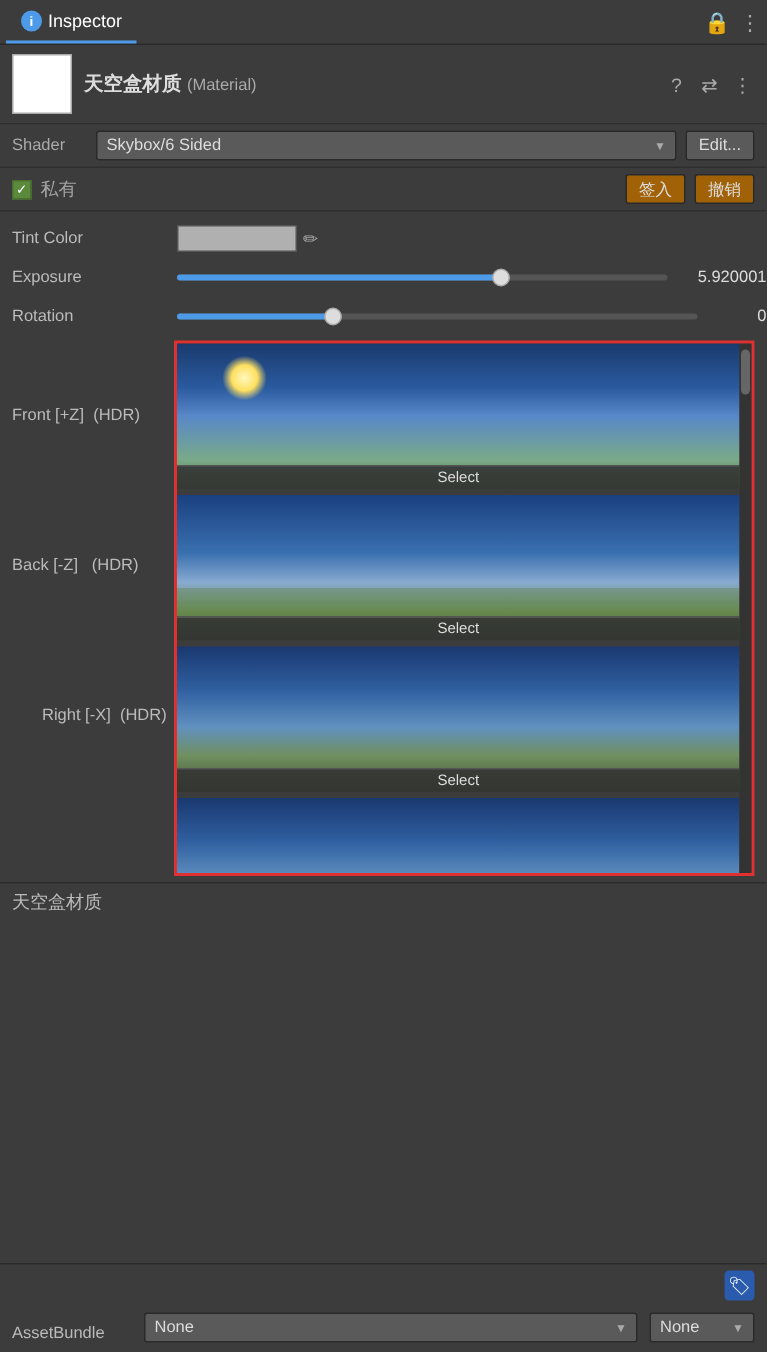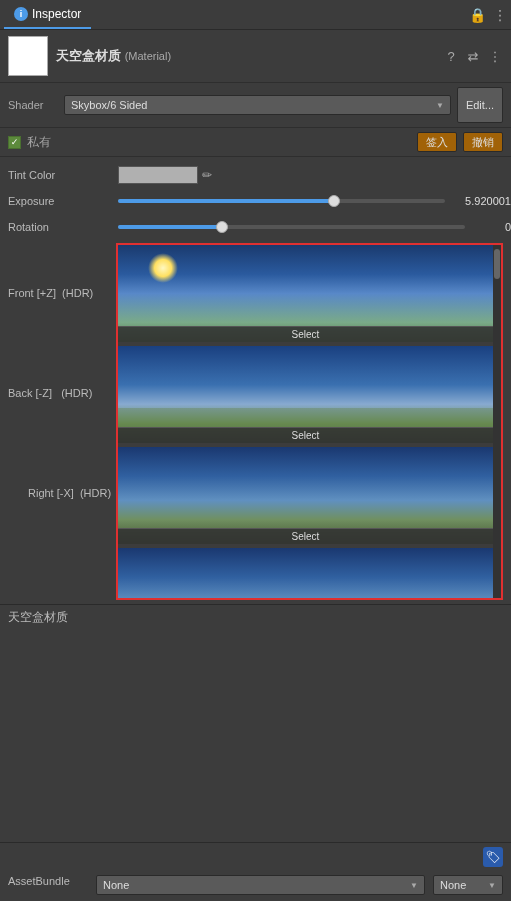--- a/index.html
+++ b/index.html
@@ -137,21 +137,21 @@
     .shader-dropdown-arrow {
       font-size: 8px;
       color: #aaa;
     }
     .edit-btn {
       background: #5a5a5a;
       border: 1px solid #2a2a2a;
       color: #ddd;
       font-size: 11px;
       padding: 1px 8px;
-      height: 36px;
+      height: 20px;
       cursor: pointer;
       border-radius: 2px;
     }
 
     
     .private-row {
       display: flex;
       align-items: center;
       padding: 4px 8px;
       gap: 6px;
@@ -340,21 +340,21 @@
       border-radius: 3px;
       display: flex;
       align-items: center;
       justify-content: center;
       color: white;
       font-size: 12px;
       cursor: pointer;
     }
     .assetbundle-row {
       display: flex;
-      align-items: flex-start;
+      align-items: flex-end;
       padding: 4px 8px 6px 8px;
       gap: 8px;
     }
     .assetbundle-label {
       font-size: 11px;
       color: #bbb;
       min-width: 80px;
     }
     .ab-dropdown {
       flex: 1;

